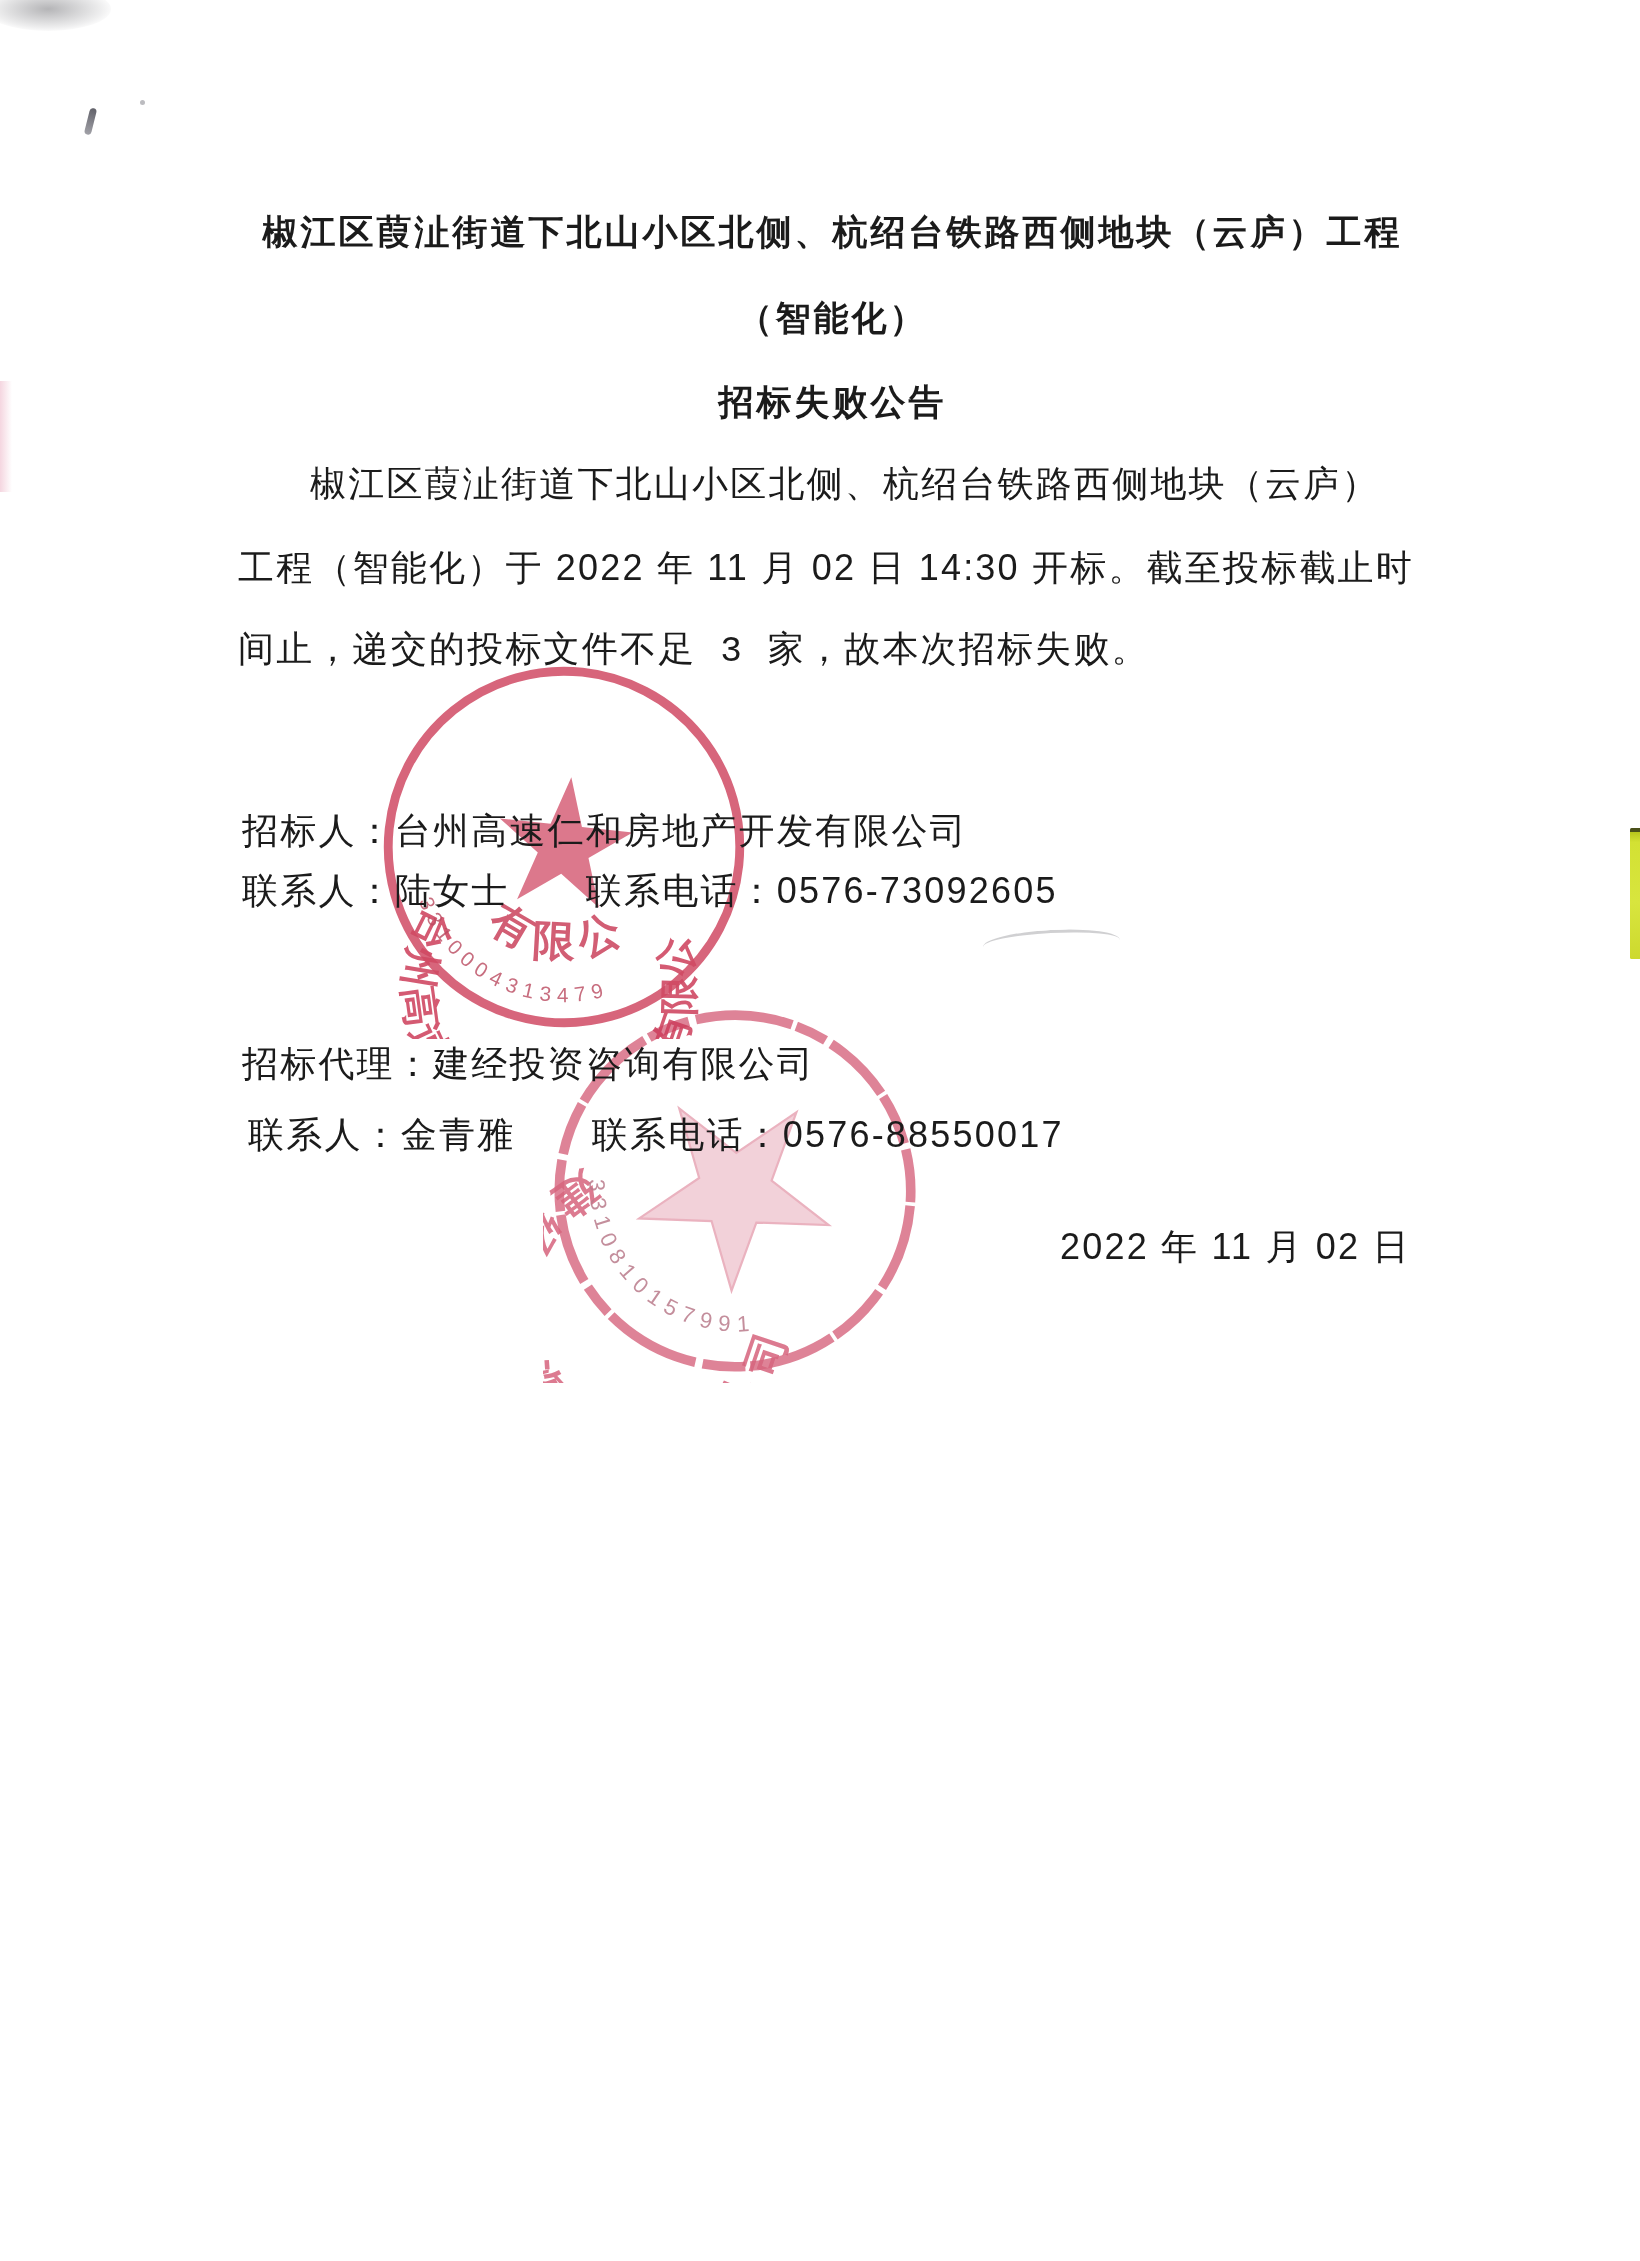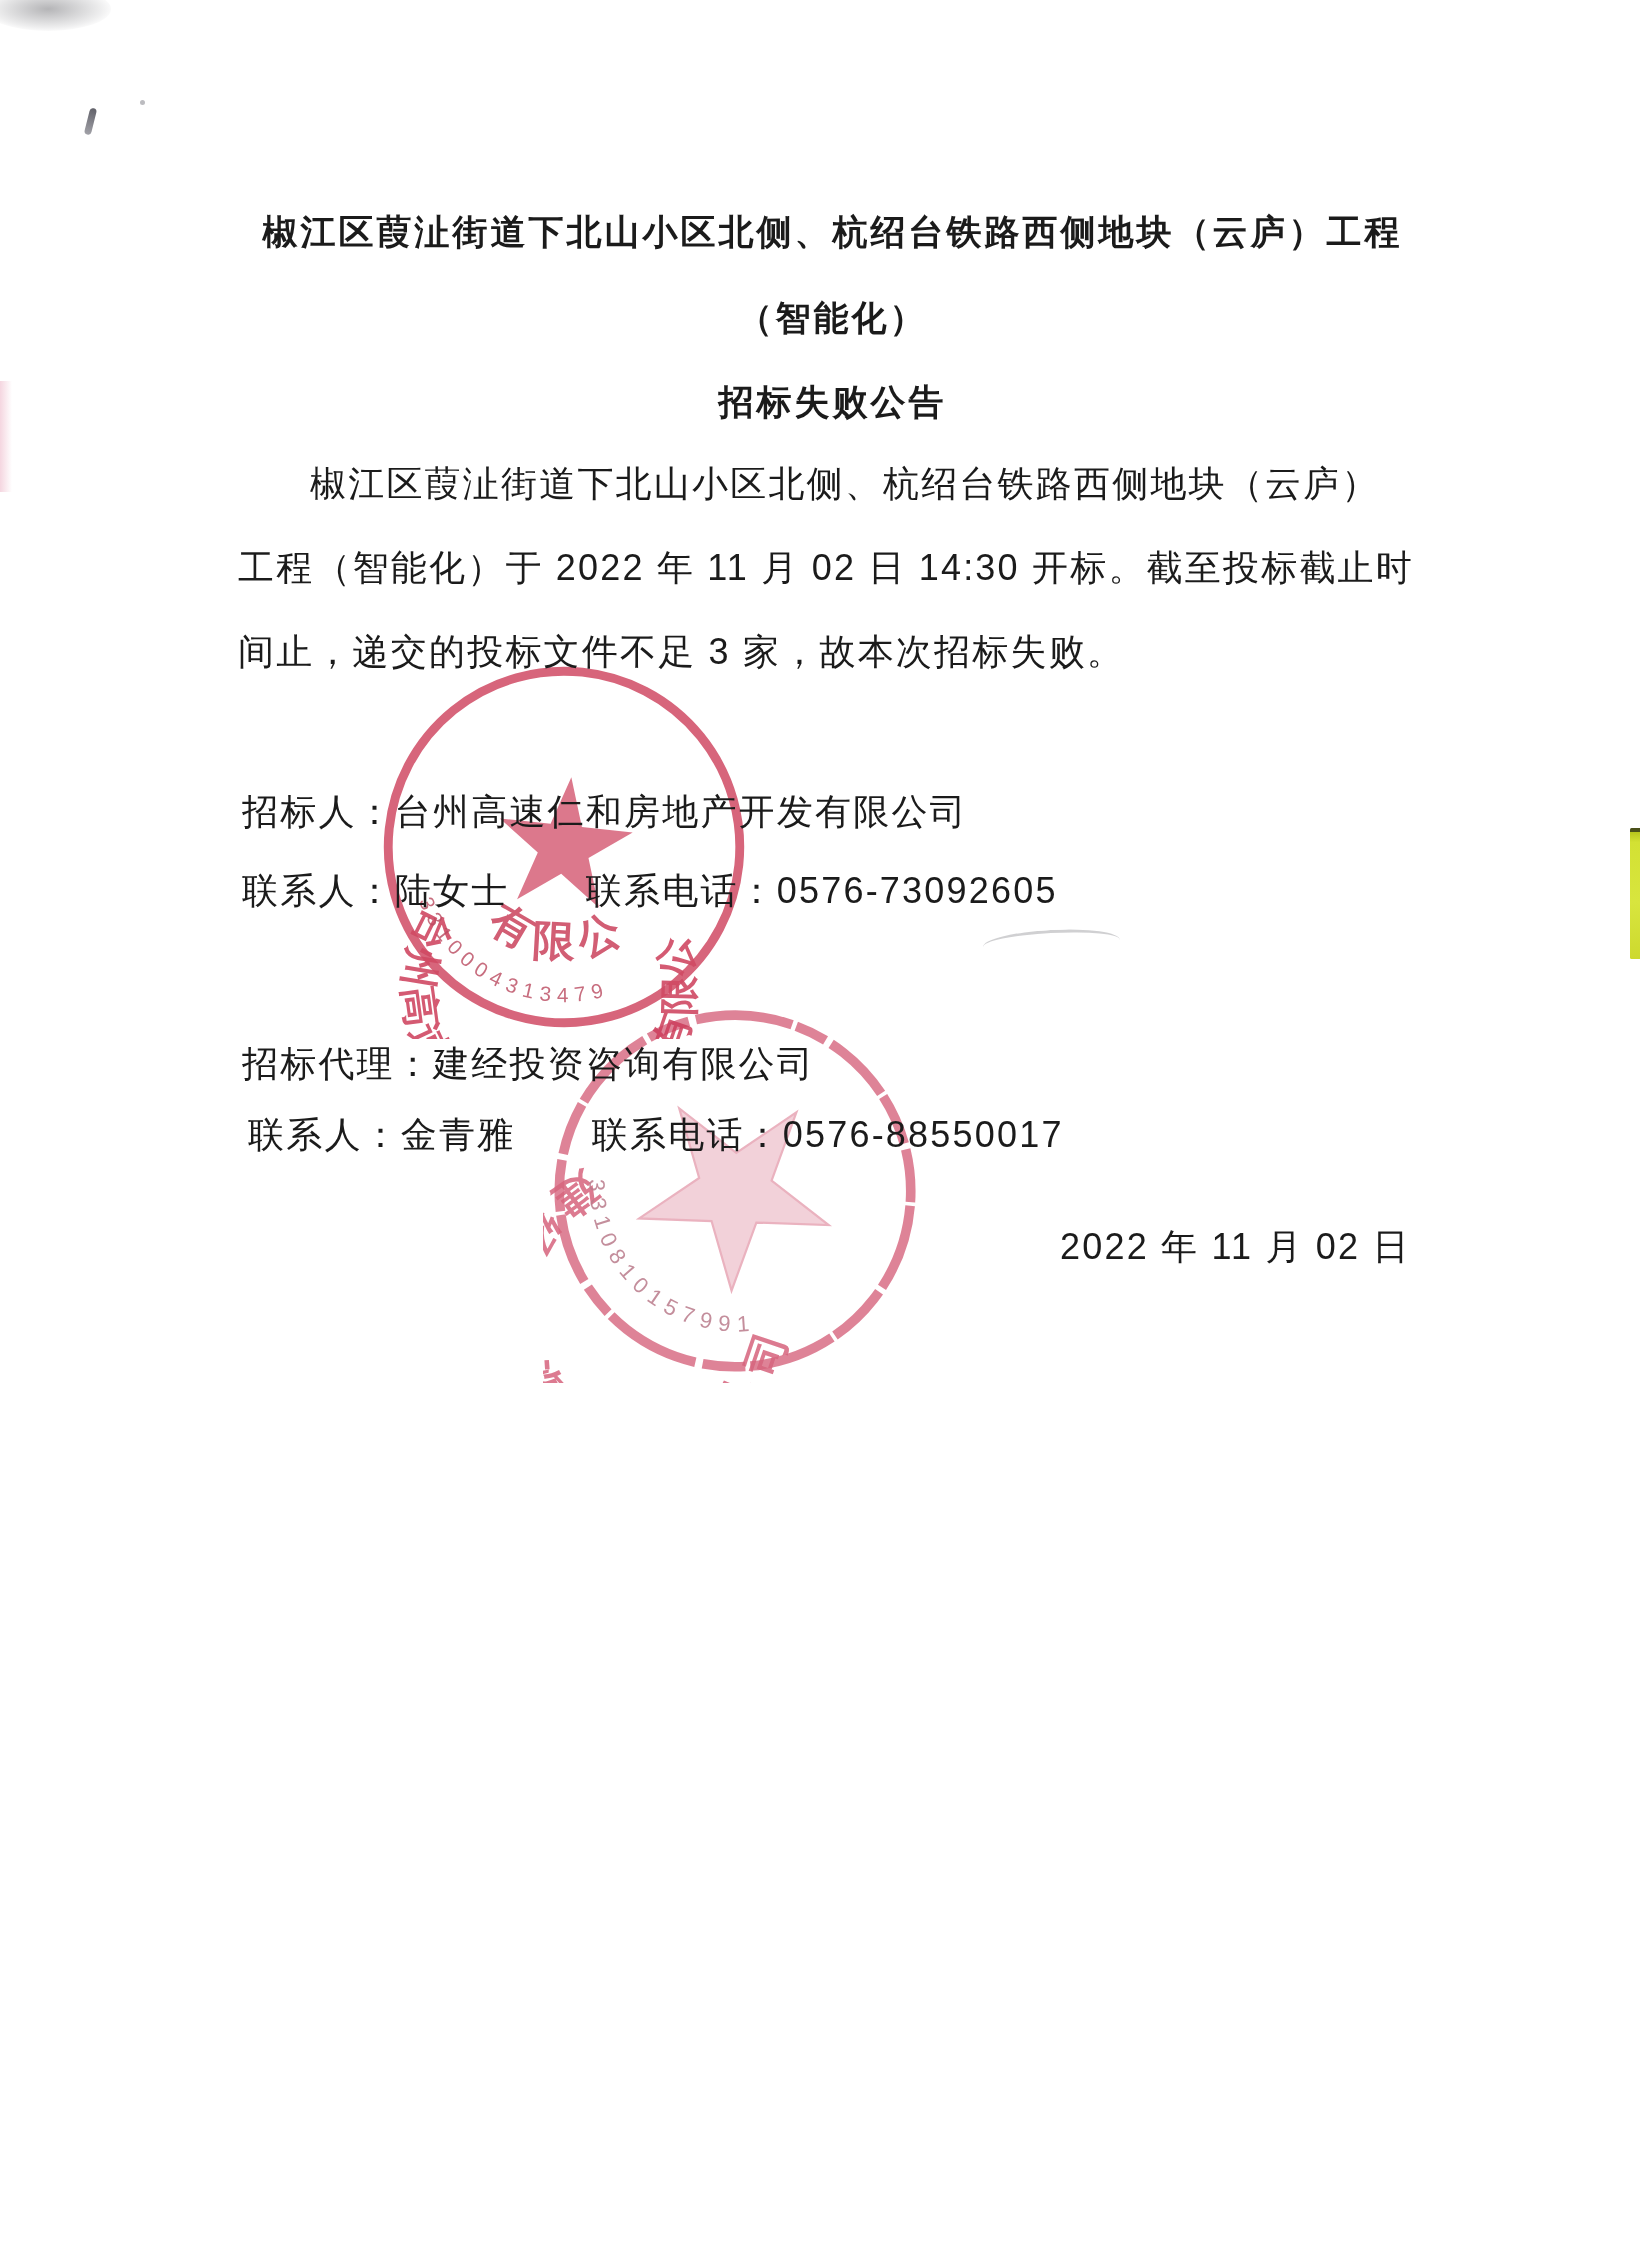--- a/index.html
+++ b/index.html
@@ -97,23 +97,23 @@
 <div class="txt title" style="top:214px;">椒江区葭沚街道下北山小区北侧、杭绍台铁路西侧地块（云庐）工程</div>
 
 <div class="txt title" style="top:300px;">（智能化）</div>
 
 <div class="txt title" style="top:384px;">招标失败公告</div>
 
 <div class="txt" style="left:310px;top:466px;">椒江区葭沚街道下北山小区北侧、杭绍台铁路西侧地块（云庐）</div>
 
 <div class="txt" style="left:238px;top:550px;">工程（智能化）于 2022 年 11 月 02 日 14:30 开标。截至投标截止时</div>
 
-<div class="txt" style="left:238px;top:634px;">间止，递交的投标文件不足 3 家，故本次招标失败。</div>
+<div class="txt" style="left:238px;top:634px;font-family:Liberation Mono, monospace;">间止，递交的投标文件不足 3 家，故本次招标失败。</div>
 
-<div class="txt" style="left:242px;top:794px;text-align:center;">招标人：台州高速仁和房地产开发有限公司</div>
+<div class="txt" style="left:242px;top:813px;text-align:center;">招标人：台州高速仁和房地产开发有限公司</div>
 
 <div class="txt" style="left:242px;top:873px;">联系人：陆女士　　联系电话：0576-73092605</div>
 
 <div class="txt" style="left:242px;top:1037px;margin-top:9px;">招标代理：建经投资咨询有限公司</div>
 
 <div class="txt" style="left:248px;top:1117px;">联系人：金青雅　　联系电话：0576-88550017</div>
 
 <div class="txt" style="left:1060px;top:1229px;">2022 年 11 月 02 日</div>
 
 

